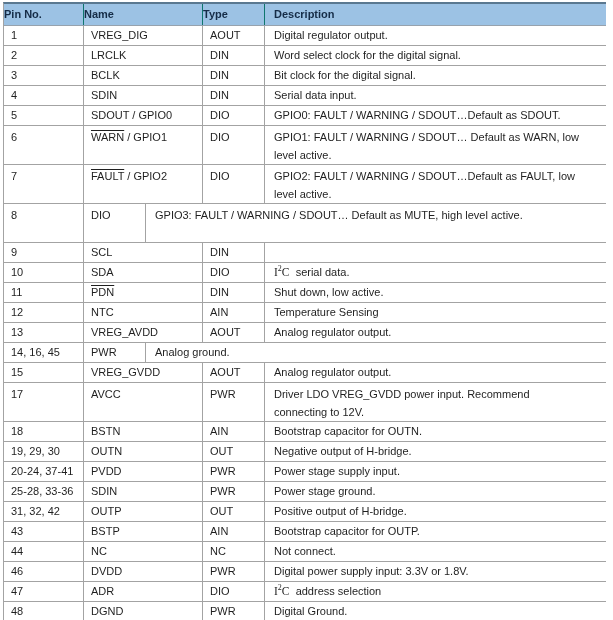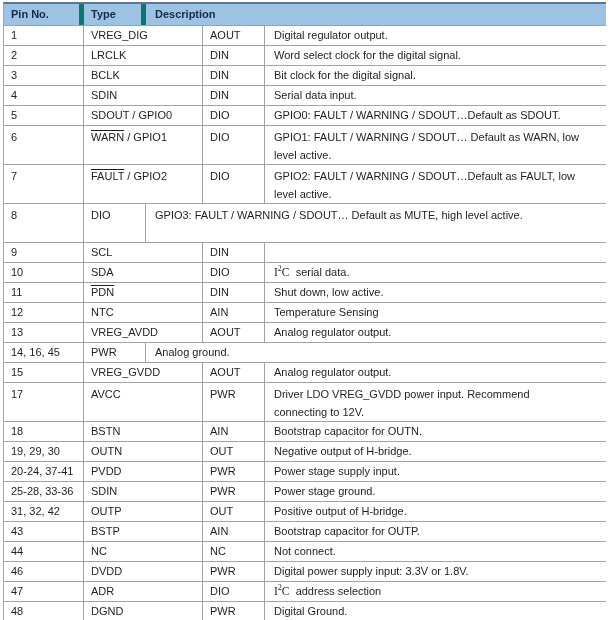--- a/index.html
+++ b/index.html
@@ -27,26 +27,25 @@
     box-sizing:border-box;
   }
   .hrow{
     display:flex;
     background:var(--header-bg);
     height:21px;
     border-bottom:1px solid #97a2ad;
   }
   .hcell{
     box-sizing:border-box;
-    padding-left:7px;
     font-size:11px;
     font-weight:bold;
     color:var(--header-text);
     line-height:20px;
-    border-right:5px solid #0f766e;
+    border-right:1px solid #0f766e;
     white-space:nowrap;
     overflow:hidden;
   }
   .hcell:last-child{border-right:none;}
   .row{
     display:flex;
     border-bottom:1px solid var(--grid);
     min-height:19px;
   }
   .cell{
@@ -71,20 +70,21 @@
   }
   .i2c sup{font-size:8px;line-height:0;}
 </style>
 </head>
 <body>
 
 <div class="page">
   <div class="pin-table">
     <div class="hrow">
       <div class="hcell col-pin">Pin No.</div>
+      <div class="hcell col-name">Name</div>
       <div class="hcell col-type">Type</div>
       <div class="hcell col-desc">Description</div>
     </div>
     <div id="rows-host">
         <div class="row">
           <div class="cell col-pin">1</div>
           <div class="cell col-name">VREG_DIG</div>
           <div class="cell col-type">AOUT</div>
           <div class="cell col-desc">Digital regulator output.</div>
         </div>

